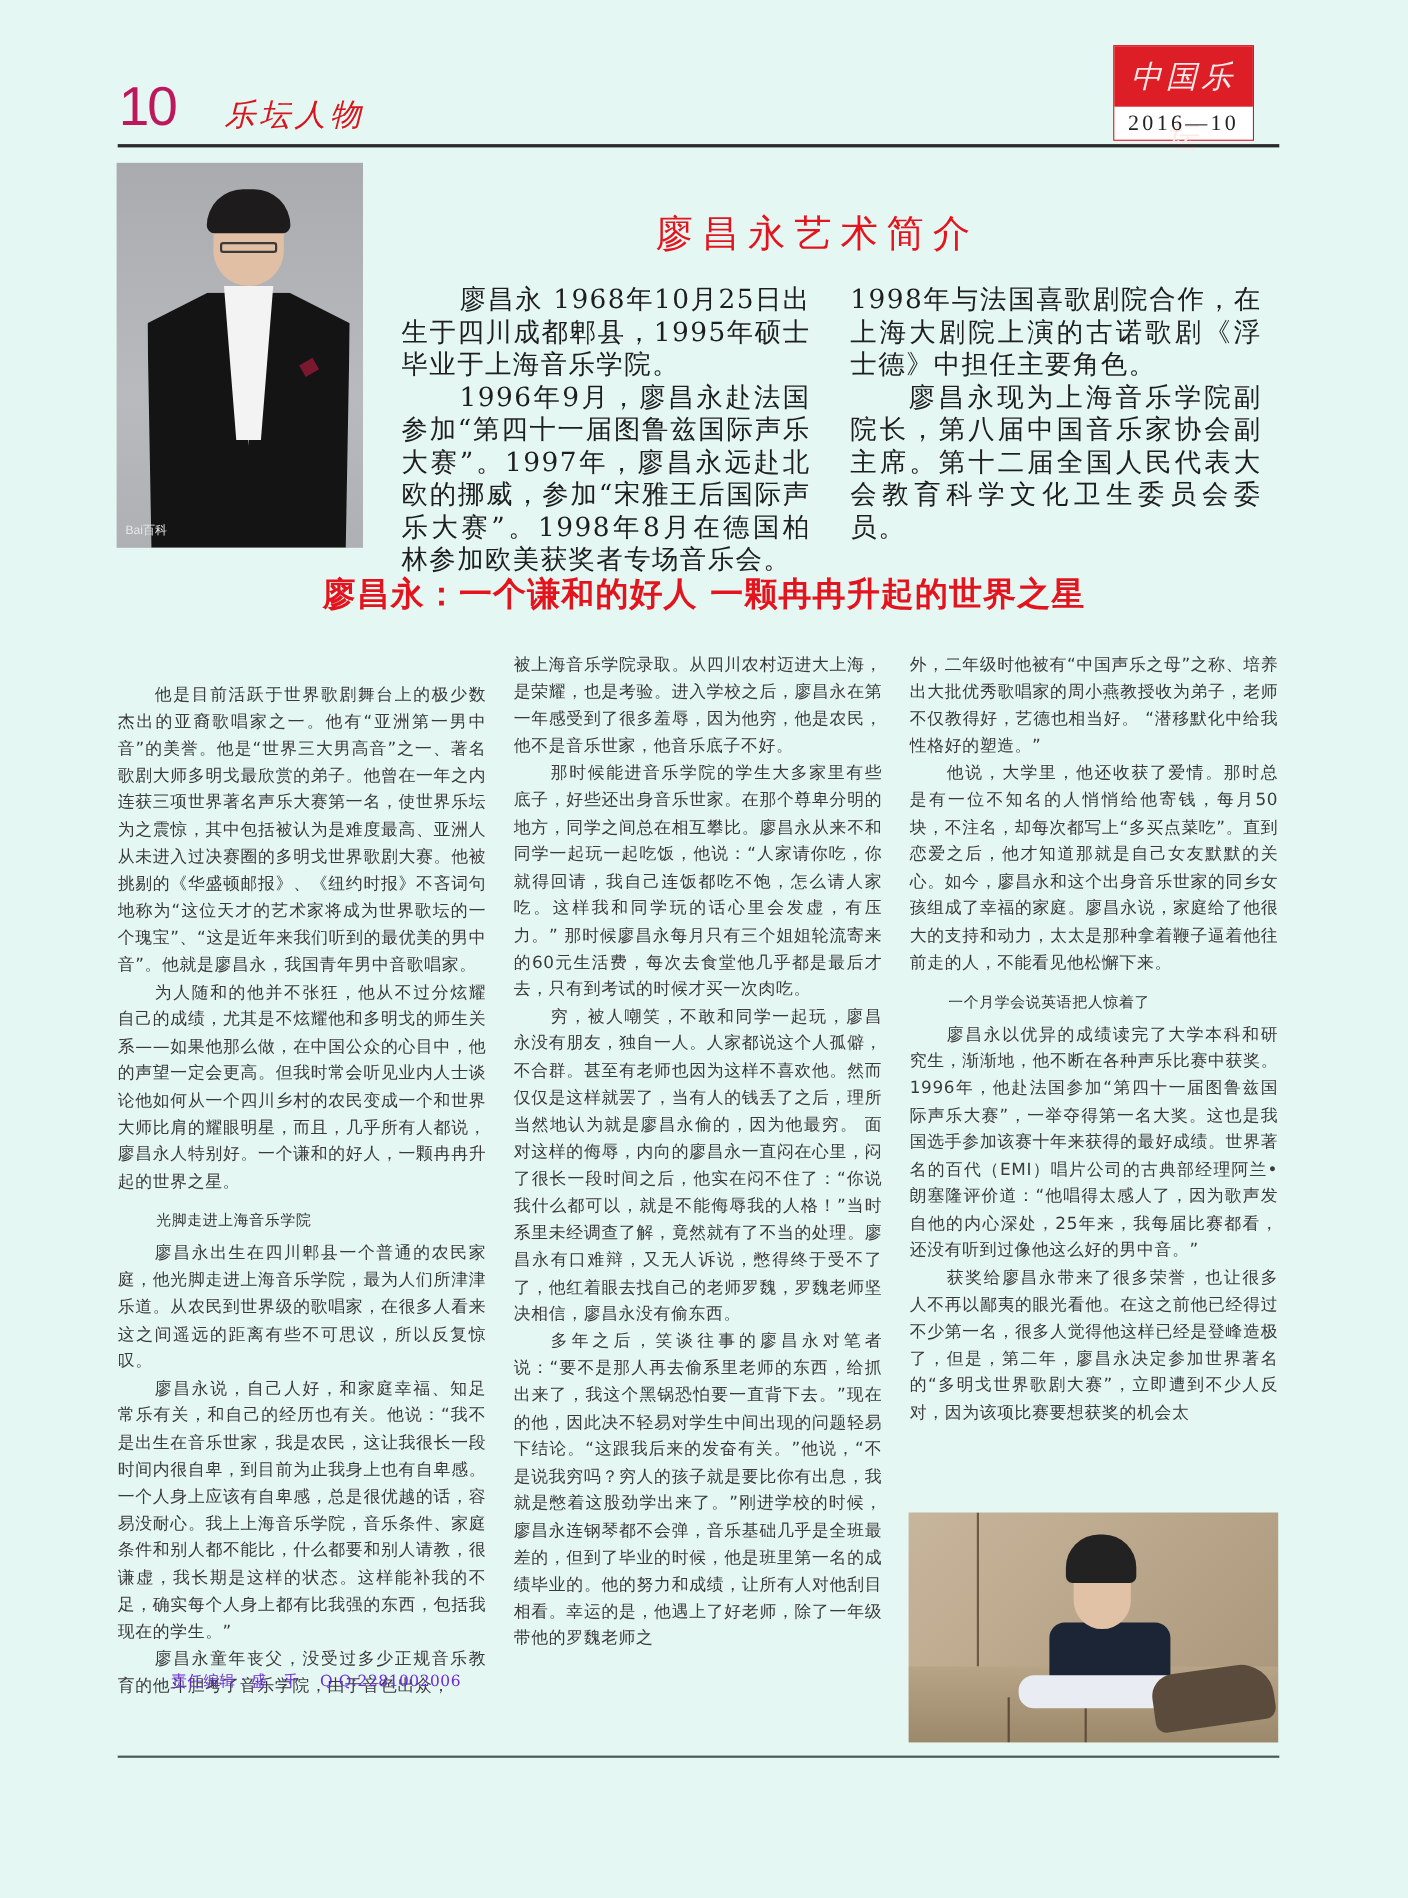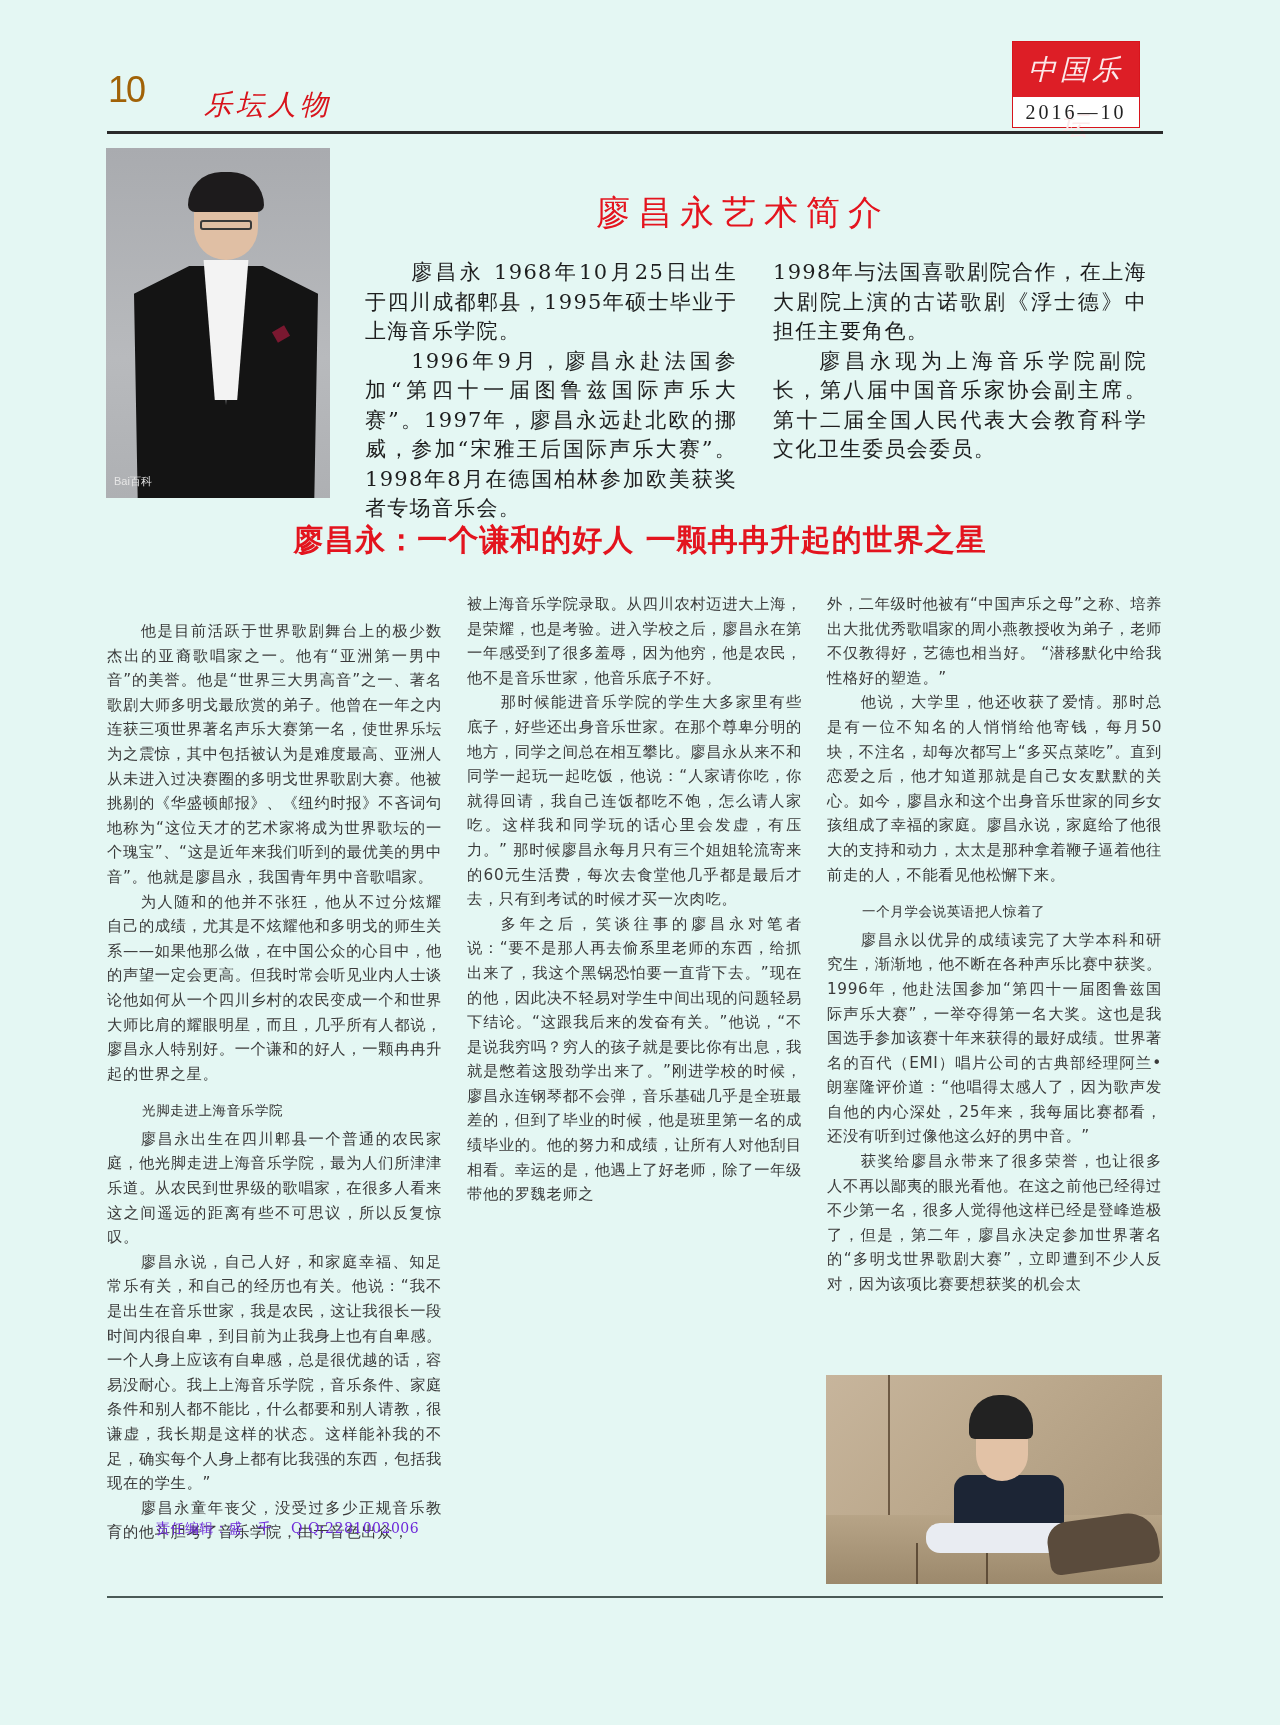--- a/index.html
+++ b/index.html
@@ -1,39 +1,39 @@
 <!DOCTYPE html>
 <html><head>
 <meta charset="utf-8">
 <style>
   * { box-sizing: border-box; margin: 0; padding: 0; }
   html, body { width: 1280px; height: 1725px; background: #e4f7f3; overflow: hidden; }
   body { position: relative; font-family: "DejaVu Sans", sans-serif; color: #2a2a2a; }
 
-  .page-num { position: absolute; left: 108px; top: 72px; font-family: "Liberation Sans", sans-serif; font-size: 36px; line-height: 1; color: #a16207; letter-spacing: -2px; }
+  .page-num { position: absolute; left: 108px; top: 72px; font-family: "Liberation Sans", sans-serif; font-size: 50px; line-height: 1; color: #be185d; letter-spacing: -2px; }
   .section-name { position: absolute; left: 204px; top: 86px; font-family: "DejaVu Serif", serif; font-size: 28px; color: #d8141c; letter-spacing: 4px; font-style: italic; }
 
   .masthead { position: absolute; left: 1012px; top: 41px; width: 128px; height: 87px; border: 1px solid #d8141c; background: #fff; }
   .masthead-title { height: 55px; background: #dd1e26; color: #fbe9ea; font-family: "DejaVu Serif", serif; font-size: 28px; font-style: italic; text-align: center; line-height: 55px; letter-spacing: 4px; }
   .masthead-date { height: 30px; text-align: center; line-height: 30px; font-family: "Liberation Serif", serif; font-size: 20px; letter-spacing: 3px; color: #222; }
 
   .top-rule { position: absolute; left: 107px; top: 131px; width: 1056px; height: 3px; background: #2a2a2a; }
 
   .portrait { position: absolute; left: 106px; top: 148px; width: 224px; height: 350px; overflow: hidden; background: linear-gradient(180deg, #a9abaf 0%, #b8babd 60%, #aeb0b3 100%); }
   .portrait .head { position: absolute; left: 88px; top: 30px; width: 64px; height: 82px; background: #e0bfa4; border-radius: 30px 30px 34px 34px; }
   .portrait .hair { position: absolute; left: 82px; top: 24px; width: 76px; height: 40px; background: #1d1b1c; border-radius: 38px 38px 8px 8px; }
   .portrait .glasses { position: absolute; left: 94px; top: 72px; width: 52px; height: 10px; border: 2px solid #3a3a3a; border-radius: 3px; }
   .portrait .shirt { position: absolute; left: 92px; top: 112px; width: 56px; height: 140px; background: #f3f3f3; clip-path: polygon(10% 0, 90% 0, 70% 100%, 30% 100%); }
   .portrait .jacket { position: absolute; left: 28px; top: 118px; width: 184px; height: 232px; background: #141414; clip-path: polygon(30% 0, 45% 0, 50% 60%, 55% 0, 70% 0, 100% 12%, 98% 100%, 2% 100%, 0 12%); }
   .portrait .pocket-sq { position: absolute; left: 168px; top: 180px; width: 14px; height: 12px; background: #7a1830; transform: rotate(-30deg); }
   .portrait .watermark { position: absolute; left: 8px; top: 326px; font-size: 11px; color: #e6e6e6; font-family: "Liberation Sans", sans-serif; }
 
   .bio-title { position: absolute; left: 596px; top: 190px; font-family: "DejaVu Serif", serif; font-size: 34px; color: #e4141e; letter-spacing: 8px; font-weight: normal; }
 
-  .bio-col { position: absolute; font-family: "DejaVu Serif", serif; font-size: 21px; line-height: 29.5px; color: #1e1e1e; letter-spacing: 1.3px; text-align: justify; }
+  .bio-col { position: absolute; font-family: "DejaVu Serif", serif; font-size: 24px; line-height: 29.5px; color: #1e1e1e; letter-spacing: 1.3px; text-align: justify; }
   .bio-col.left { left: 365px; top: 258px; width: 372px; }
   .bio-col.right { left: 773px; top: 258px; width: 374px; }
   .bio-col p { text-indent: 2.2em; }
   .bio-col p.no-indent { text-indent: 0; }
 
   .headline { position: absolute; left: 102px; top: 520px; width: 1076px; text-align: center; font-family: "DejaVu Serif", serif; font-weight: bold; font-size: 30px; color: #e3141e; letter-spacing: 1px; }
 
   .body-col { position: absolute; font-family: "DejaVu Sans", sans-serif; font-size: 15.3px; line-height: 24.6px; color: #3a3a3a; text-align: justify; letter-spacing: 0.6px; }
   .col1 { left: 107px; top: 592px; width: 335px; margin-top: 27px; }
   .col2 { left: 467px; top: 592px; width: 335px; }
@@ -94,20 +94,21 @@
   <p>为人随和的他并不张狂，他从不过分炫耀自己的成绩，尤其是不炫耀他和多明戈的师生关系——如果他那么做，在中国公众的心目中，他的声望一定会更高。但我时常会听见业内人士谈论他如何从一个四川乡村的农民变成一个和世界大师比肩的耀眼明星，而且，几乎所有人都说，廖昌永人特别好。一个谦和的好人，一颗冉冉升起的世界之星。</p>
   <div class="subhead">光脚走进上海音乐学院</div>
   <p>廖昌永出生在四川郫县一个普通的农民家庭，他光脚走进上海音乐学院，最为人们所津津乐道。从农民到世界级的歌唱家，在很多人看来这之间遥远的距离有些不可思议，所以反复惊叹。</p>
   <p>廖昌永说，自己人好，和家庭幸福、知足常乐有关，和自己的经历也有关。他说：“我不是出生在音乐世家，我是农民，这让我很长一段时间内很自卑，到目前为止我身上也有自卑感。一个人身上应该有自卑感，总是很优越的话，容易没耐心。我上上海音乐学院，音乐条件、家庭条件和别人都不能比，什么都要和别人请教，很谦虚，我长期是这样的状态。这样能补我的不足，确实每个人身上都有比我强的东西，包括我现在的学生。”</p>
   <p>廖昌永童年丧父，没受过多少正规音乐教育的他斗胆考了音乐学院，由于音色出众，</p>
 </div>
 
 <div class="body-col col2">
   <p class="no-indent">被上海音乐学院录取。从四川农村迈进大上海，是荣耀，也是考验。进入学校之后，廖昌永在第一年感受到了很多羞辱，因为他穷，他是农民，他不是音乐世家，他音乐底子不好。</p>
   <p>那时候能进音乐学院的学生大多家里有些底子，好些还出身音乐世家。在那个尊卑分明的地方，同学之间总在相互攀比。廖昌永从来不和同学一起玩一起吃饭，他说：“人家请你吃，你就得回请，我自己连饭都吃不饱，怎么请人家吃。这样我和同学玩的话心里会发虚，有压力。” 那时候廖昌永每月只有三个姐姐轮流寄来的60元生活费，每次去食堂他几乎都是最后才去，只有到考试的时候才买一次肉吃。</p>
+  <p>穷，被人嘲笑，不敢和同学一起玩，廖昌永没有朋友，独自一人。人家都说这个人孤僻，不合群。甚至有老师也因为这样不喜欢他。然而仅仅是这样就罢了，当有人的钱丢了之后，理所当然地认为就是廖昌永偷的，因为他最穷。 面对这样的侮辱，内向的廖昌永一直闷在心里，闷了很长一段时间之后，他实在闷不住了：“你说我什么都可以，就是不能侮辱我的人格！”当时系里未经调查了解，竟然就有了不当的处理。廖昌永有口难辩，又无人诉说，憋得终于受不了了，他红着眼去找自己的老师罗魏，罗魏老师坚决相信，廖昌永没有偷东西。</p>
   <p>多年之后，笑谈往事的廖昌永对笔者说：“要不是那人再去偷系里老师的东西，给抓出来了，我这个黑锅恐怕要一直背下去。”现在的他，因此决不轻易对学生中间出现的问题轻易下结论。“这跟我后来的发奋有关。”他说，“不是说我穷吗？穷人的孩子就是要比你有出息，我就是憋着这股劲学出来了。”刚进学校的时候，廖昌永连钢琴都不会弹，音乐基础几乎是全班最差的，但到了毕业的时候，他是班里第一名的成绩毕业的。他的努力和成绩，让所有人对他刮目相看。幸运的是，他遇上了好老师，除了一年级带他的罗魏老师之</p>
 </div>
 
 <div class="body-col col3">
   <p class="no-indent">外，二年级时他被有“中国声乐之母”之称、培养出大批优秀歌唱家的周小燕教授收为弟子，老师不仅教得好，艺德也相当好。 “潜移默化中给我性格好的塑造。”</p>
   <p>他说，大学里，他还收获了爱情。那时总是有一位不知名的人悄悄给他寄钱，每月50块，不注名，却每次都写上“多买点菜吃”。直到恋爱之后，他才知道那就是自己女友默默的关心。如今，廖昌永和这个出身音乐世家的同乡女孩组成了幸福的家庭。廖昌永说，家庭给了他很大的支持和动力，太太是那种拿着鞭子逼着他往前走的人，不能看见他松懈下来。</p>
   <div class="subhead">一个月学会说英语把人惊着了</div>
   <p>廖昌永以优异的成绩读完了大学本科和研究生，渐渐地，他不断在各种声乐比赛中获奖。1996年，他赴法国参加“第四十一届图鲁兹国际声乐大赛”，一举夺得第一名大奖。这也是我国选手参加该赛十年来获得的最好成绩。世界著名的百代（EMI）唱片公司的古典部经理阿兰•朗塞隆评价道：“他唱得太感人了，因为歌声发自他的内心深处，25年来，我每届比赛都看，还没有听到过像他这么好的男中音。”</p>
   <p>获奖给廖昌永带来了很多荣誉，也让很多人不再以鄙夷的眼光看他。在这之前他已经得过不少第一名，很多人觉得他这样已经是登峰造极了，但是，第二年，廖昌永决定参加世界著名的“多明戈世界歌剧大赛”，立即遭到不少人反对，因为该项比赛要想获奖的机会太</p>
 </div>

